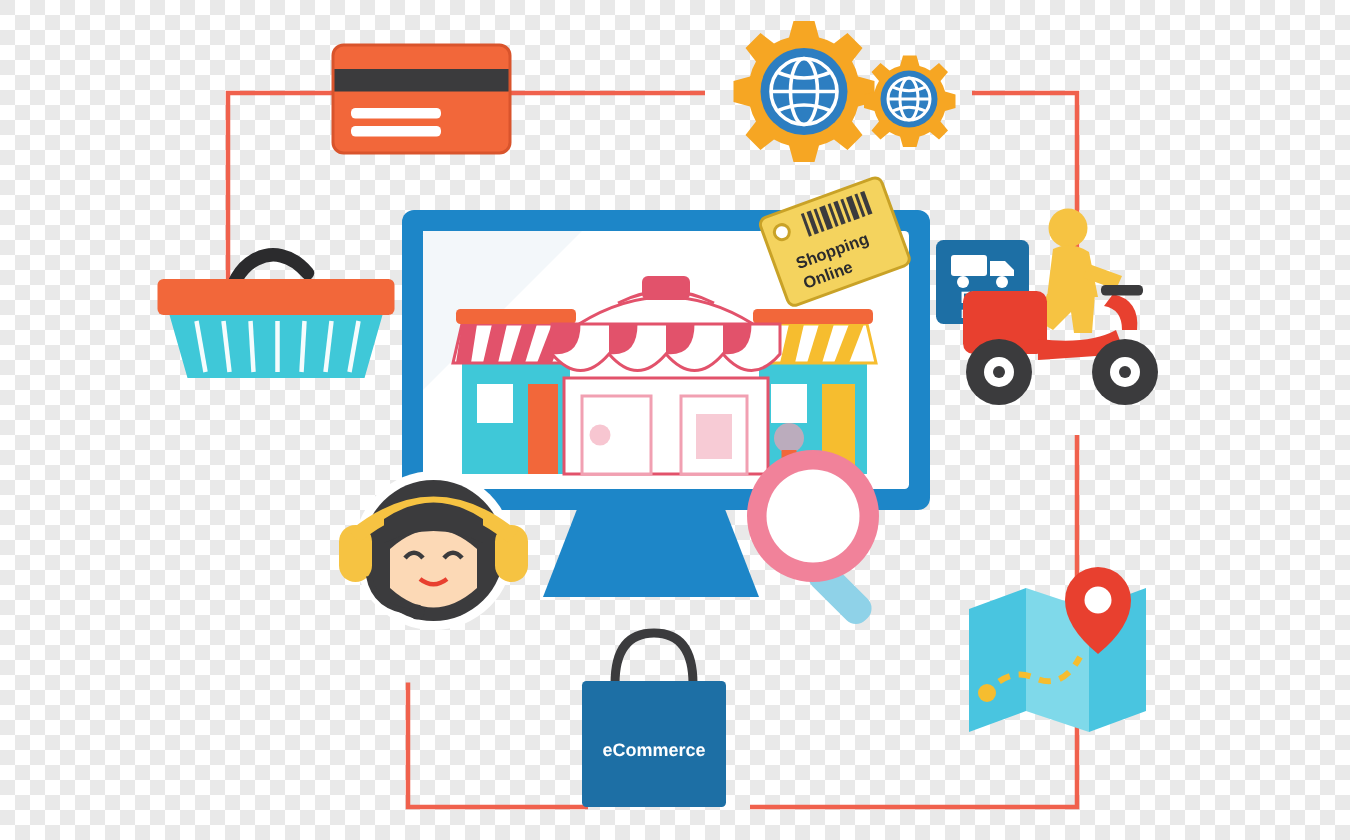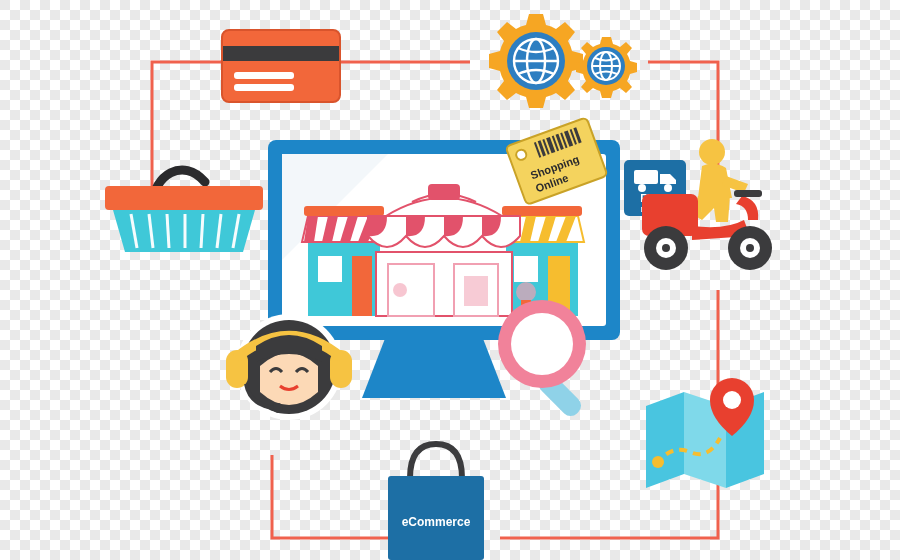--- a/index.html
+++ b/index.html
@@ -247,21 +247,21 @@
   </div>
 
   <div class="node" style="left:490px;top:292px;">
     <svg width="130" height="130" viewBox="0 0 130 130">
       <rect x="60" y="78" width="20" height="50" rx="9" fill="#8fd2e8" transform="rotate(-45 70 103)"></rect>
       <circle cx="52" cy="52" r="44" fill="#f1829a"></circle>
       <circle cx="52" cy="52" r="31" fill="#ffffff"></circle>
     </svg>
   </div>
 
-  <div class="node" style="left:380px;top:432px;">
+  <div class="node" style="left:380px;top:410px;">
     <svg width="112" height="128" viewBox="0 0 112 128">
       <path d="M30,46 q0,-34 26,-34 q26,0 26,34" fill="none" stroke="#3b3b3d" stroke-width="6"></path>
       <rect x="8" y="44" width="96" height="84" rx="3" fill="#1d6fa5"></rect>
       <text x="56" y="94" text-anchor="middle" class="lbl" font-size="12" font-weight="bold" fill="#ffffff">eCommerce</text>
     </svg>
   </div>
 
   <div class="node" style="left:642px;top:378px;">
     <svg width="126" height="112" viewBox="0 0 126 112">
       <g>

